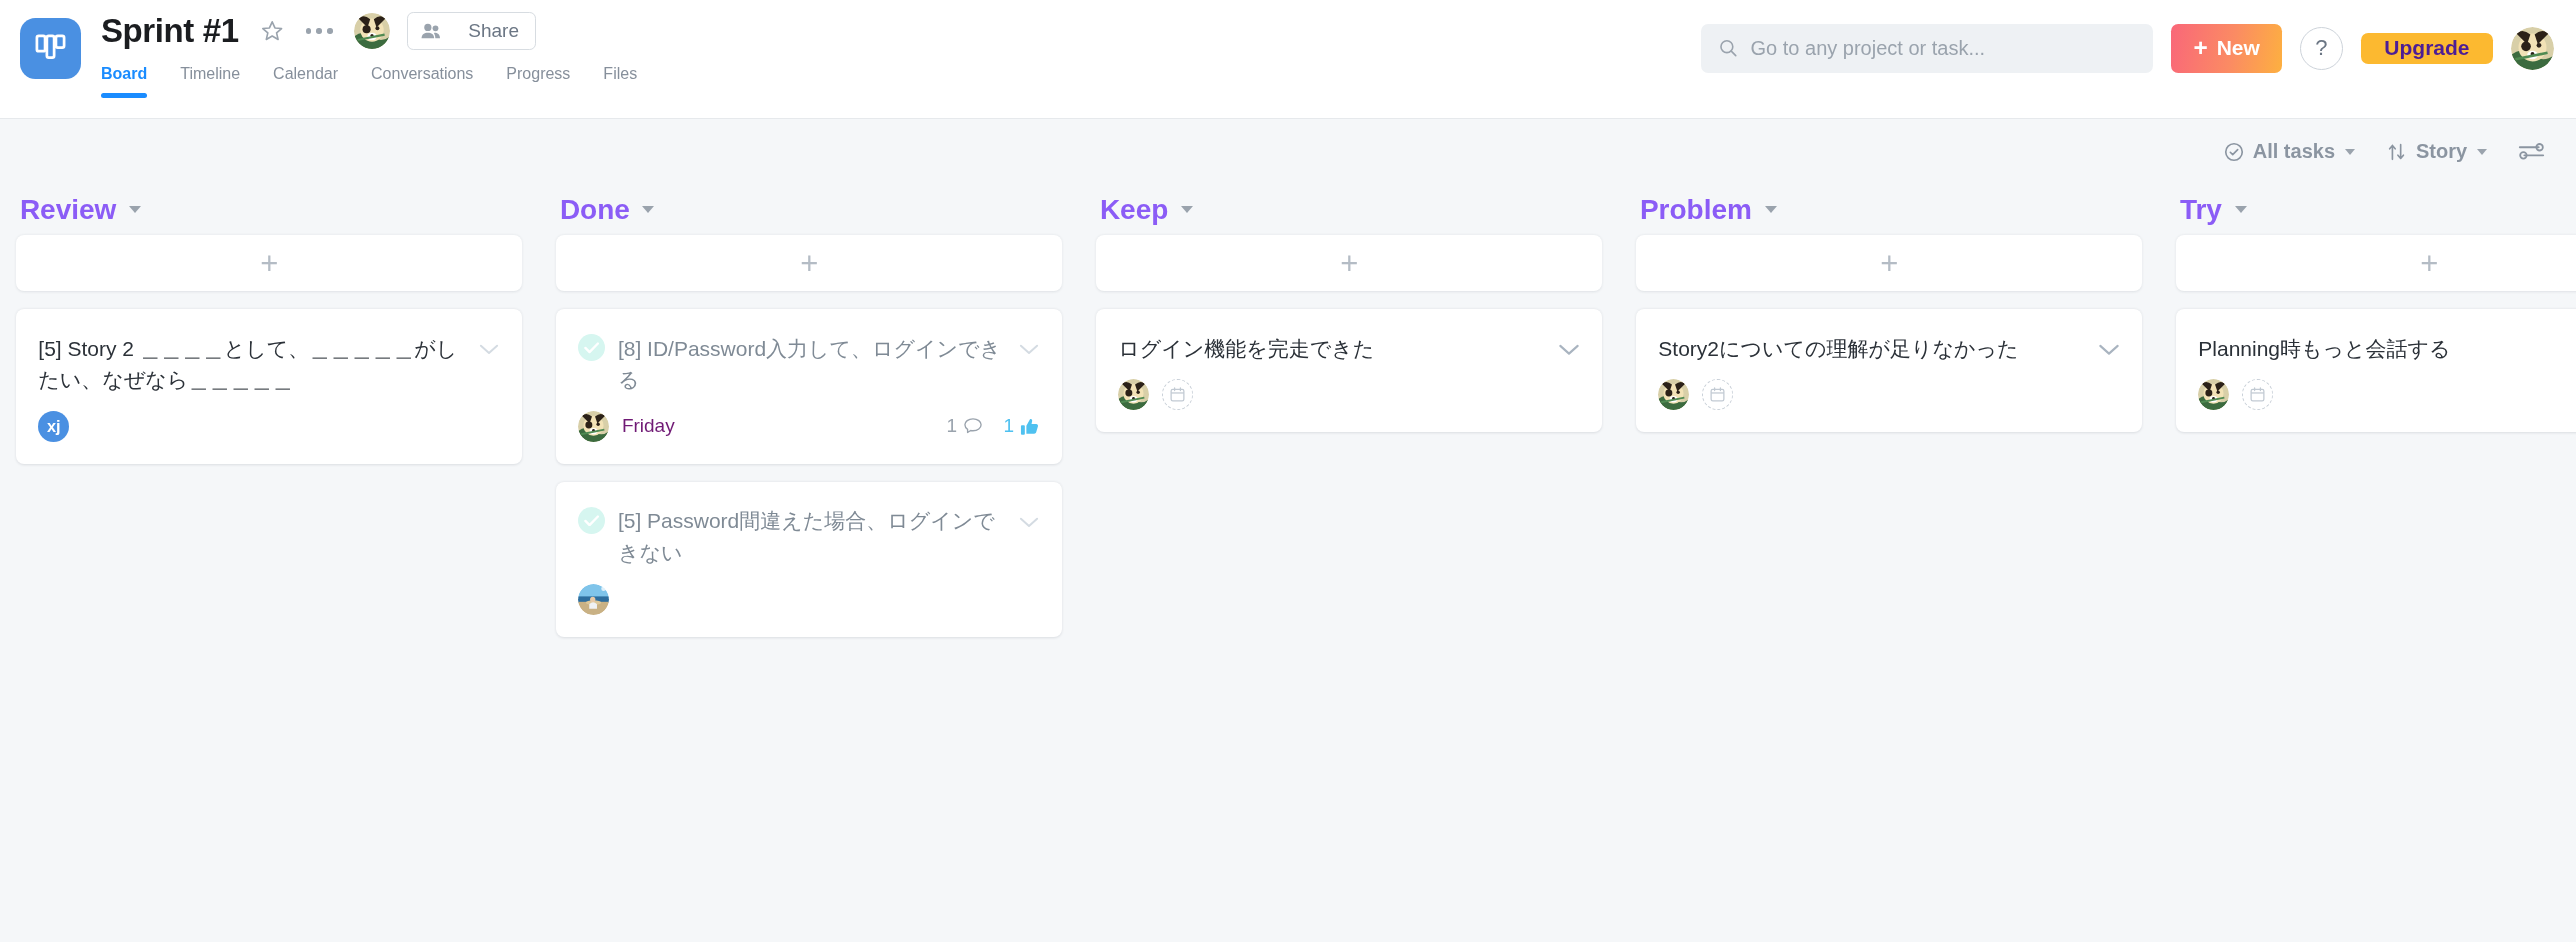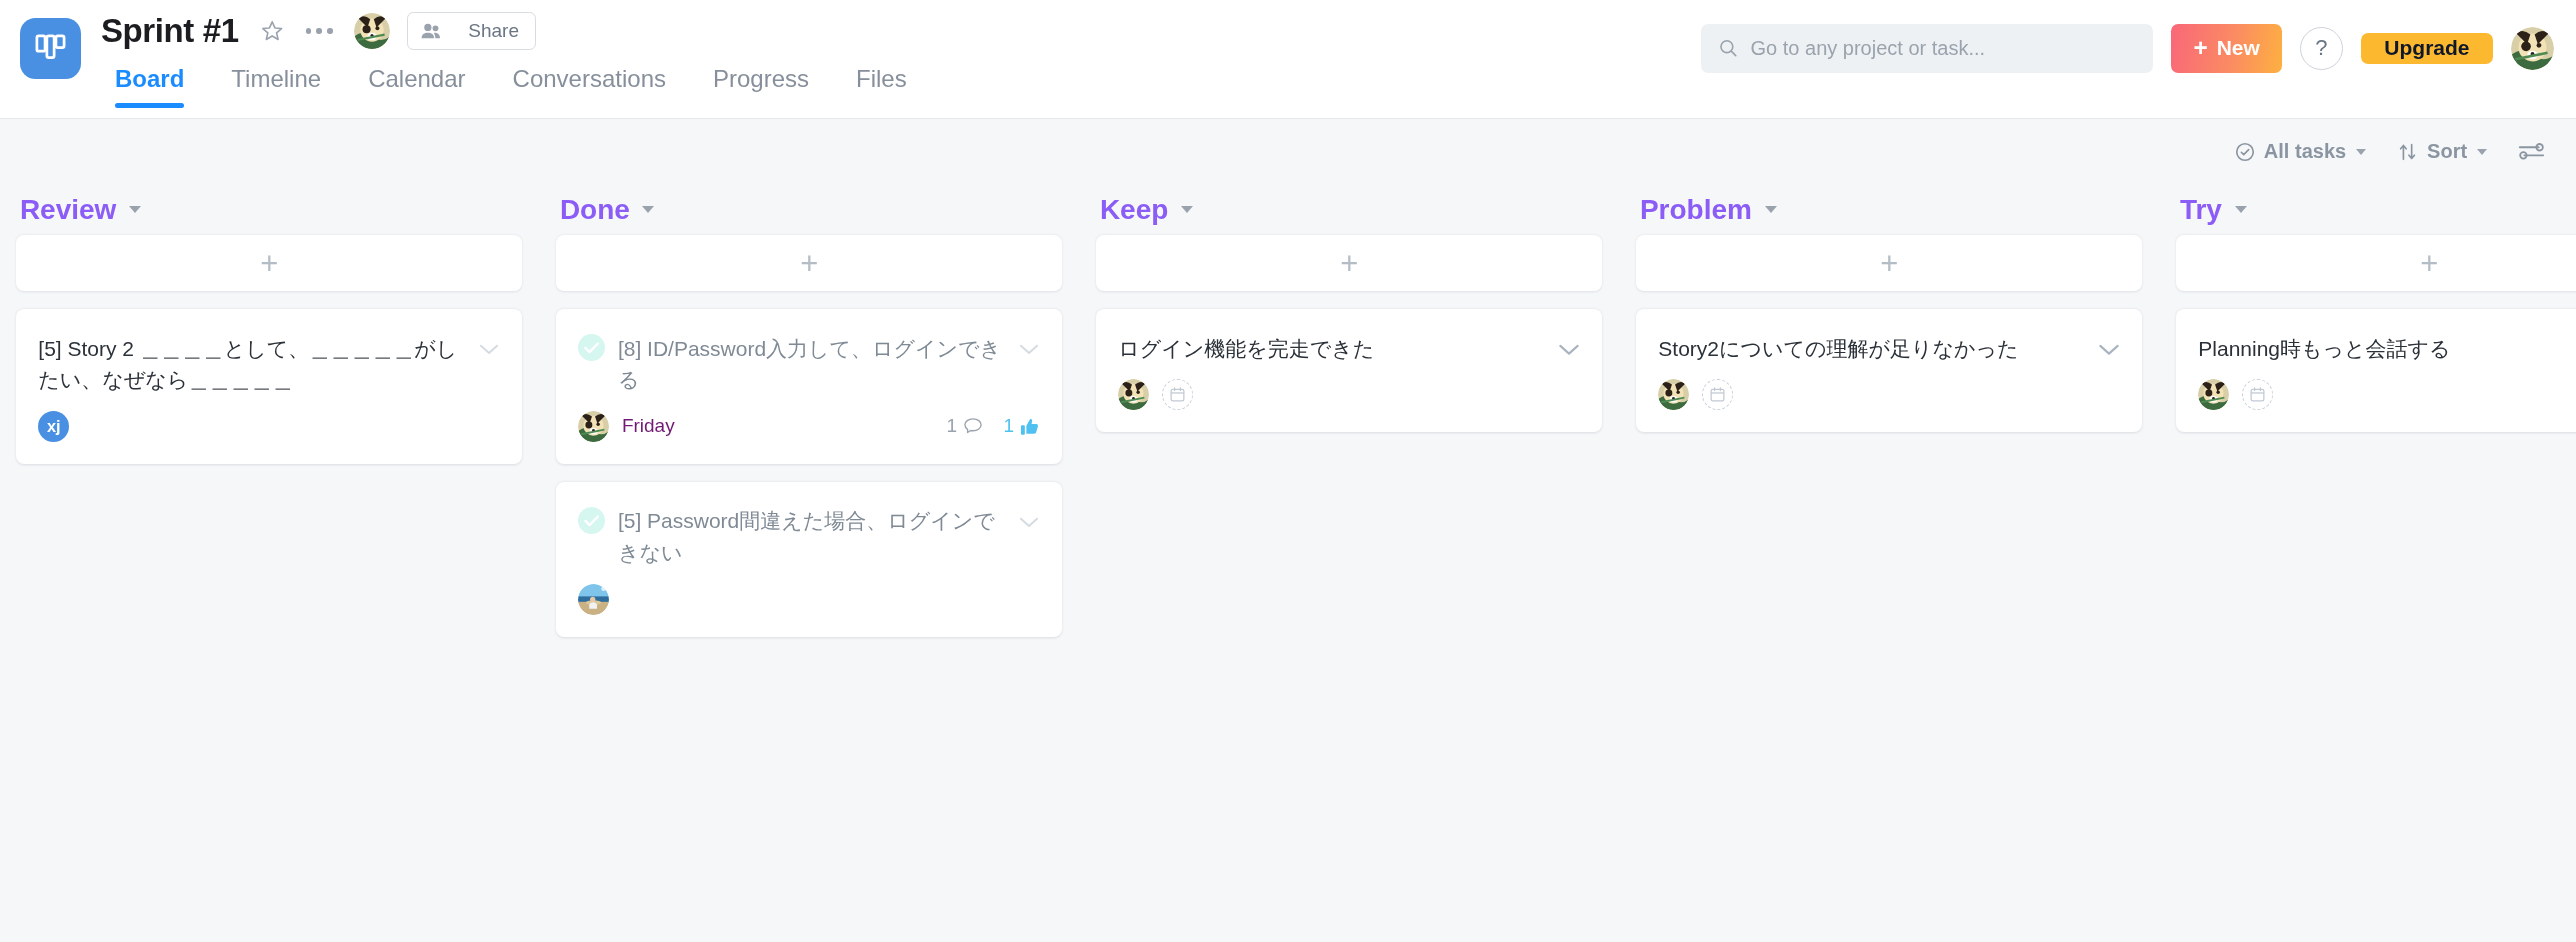--- a/index.html
+++ b/index.html
@@ -65,27 +65,26 @@
     border-radius: 6.3px;
     background: #fff;
     display: flex; align-items: center; gap: 26px;
     cursor: pointer;
   }
   .share-btn .lbl { font-size: 19px; color: #6b7684; }
 
   .tabs { display: flex; align-items: flex-end; gap: 0; margin-top: 3.6px; }
   .tab {
     position: relative;
-    font-size: 24px;
+    font-size: 16px;
     color: #868f9b;
     padding: 5.4px 0 14.5px 0;
     margin-right: 33px;
     cursor: pointer;
     white-space: nowrap;
-    margin-left: 14px;
   }
   .tab.active { color: #1a8cff; font-weight: bold; }
   .tab.active::after {
     content: "";
     position: absolute; left: 0; right: 0; bottom: 0;
     height: 4.5px; background: #1a8cff; border-radius: 2.7px;
   }
 
   .header-right {
     position: absolute;
@@ -123,21 +122,21 @@
     width: 43px; height: 43px; border-radius: 50%;
     border: 1.4px solid #cdd3da; background: #fff;
     color: #6b7684; font-size: 22px; font-family: inherit;
     display: flex; align-items: center; justify-content: center;
     cursor: pointer;
   }
   .upgrade-btn {
     height: 31px; padding: 0 23.5px;
     border: none; border-radius: 7.2px;
     background: #fcb930;
-    color: #0f172a; font-size: 21px; font-weight: bold;
+    color: #4c1d95; font-size: 21px; font-weight: bold;
     font-family: inherit;
     cursor: pointer;
   }
   .user-avatar {
     width: 43px; height: 43px; border-radius: 50%;
     overflow: hidden; flex: none; cursor: pointer; display:block;
   }
 
   
   .toolbar {
@@ -376,21 +375,21 @@
     </svg>
     <span>All tasks</span>
     <span class="chev"></span>
   </div>
 
   <div class="tool-item">
     <svg width="22" height="22" viewBox="0 0 24 24">
       <path d="M7 20V5M7 5L4 8.5M7 5l3 3.5" fill="none" stroke="#8b95a1" stroke-width="1.8" stroke-linecap="round" stroke-linejoin="round"></path>
       <path d="M16 4v15M16 19l3-3.5M16 19l-3-3.5" fill="none" stroke="#8b95a1" stroke-width="1.8" stroke-linecap="round" stroke-linejoin="round"></path>
     </svg>
-    <span>Sort</span>
+    <span>Story</span>
     <span class="chev"></span>
   </div>
 
   <div class="tool-item">
     <svg width="27" height="23.5" viewBox="0 0 30 26">
       <path d="M2 8h21" stroke="#8b95a1" stroke-width="2" stroke-linecap="round"></path>
       <path d="M7 17h21" stroke="#8b95a1" stroke-width="2" stroke-linecap="round"></path>
       <circle cx="24" cy="8" r="3.6" fill="none" stroke="#8b95a1" stroke-width="2"></circle>
       <circle cx="6" cy="17" r="3.6" fill="none" stroke="#8b95a1" stroke-width="2"></circle>
     </svg>

